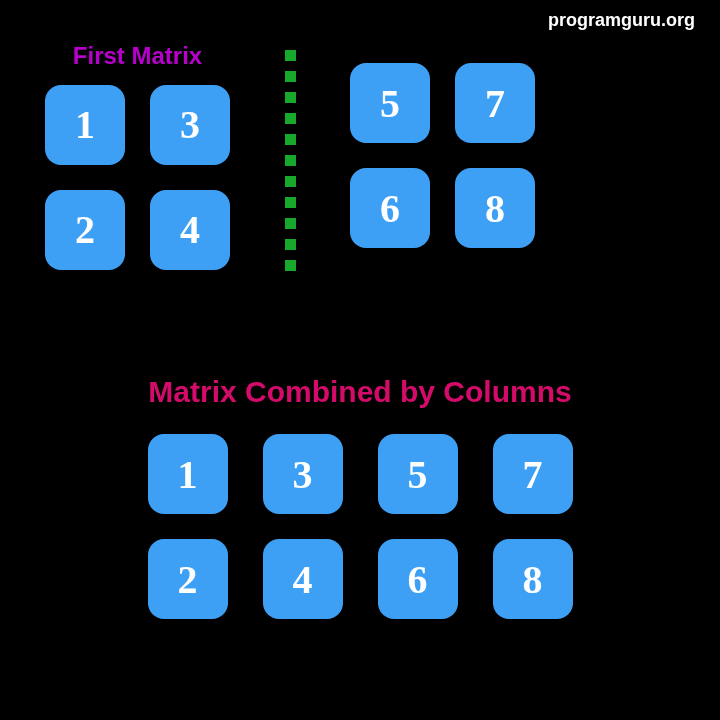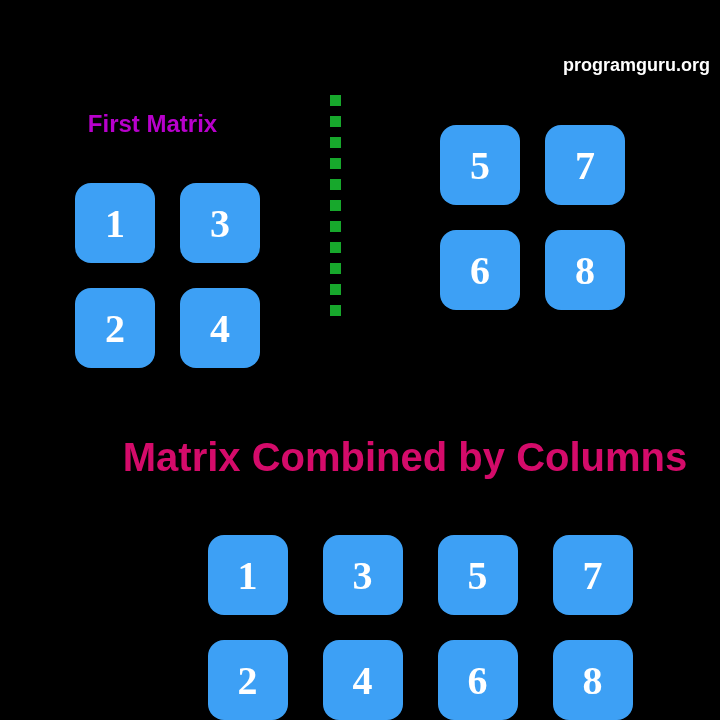--- a/index.html
+++ b/index.html
@@ -1,15 +1,15 @@
 <!DOCTYPE html>
 <html><head>
 <meta charset="utf-8">
 <style>
-  * { margin: 15px; padding: 0; box-sizing: border-box; }
+  * { margin: 0; padding: 0; box-sizing: border-box; }
   body {
     width: 720px;
     height: 720px;
     background: #000;
     position: relative;
     font-family: Georgia, 'Times New Roman', serif;
     overflow: hidden;
   }
   .watermark {
     position: absolute;
@@ -24,21 +24,21 @@
     color: #b800cc;
     font-family: Arial, sans-serif;
     font-weight: bold;
     font-size: 24px;
     text-align: center;
   }
   .title-large {
     color: #d40b6a;
     font-family: Arial, sans-serif;
     font-weight: bold;
-    font-size: 40px;
+    font-size: 30px;
   }
   .cell {
     width: 80px;
     height: 80px;
     background: #3da0f5;
     border-radius: 16px;
     display: flex;
     align-items: center;
     justify-content: center;
     color: #fff;
@@ -58,21 +58,21 @@
     grid-auto-rows: 80px;
     gap: 25px 35px;
   }
   .top-section {
     position: absolute;
     top: 35px;
     left: 0;
     width: 580px;
     display: flex;
     flex-direction: row;
-    align-items: flex-start;
+    align-items: center;
     justify-content: center;
   }
   .matrix-block {
     display: flex;
     flex-direction: column;
     align-items: center;
   }
   .matrix-block .title {
     margin-bottom: 15px;
   }

